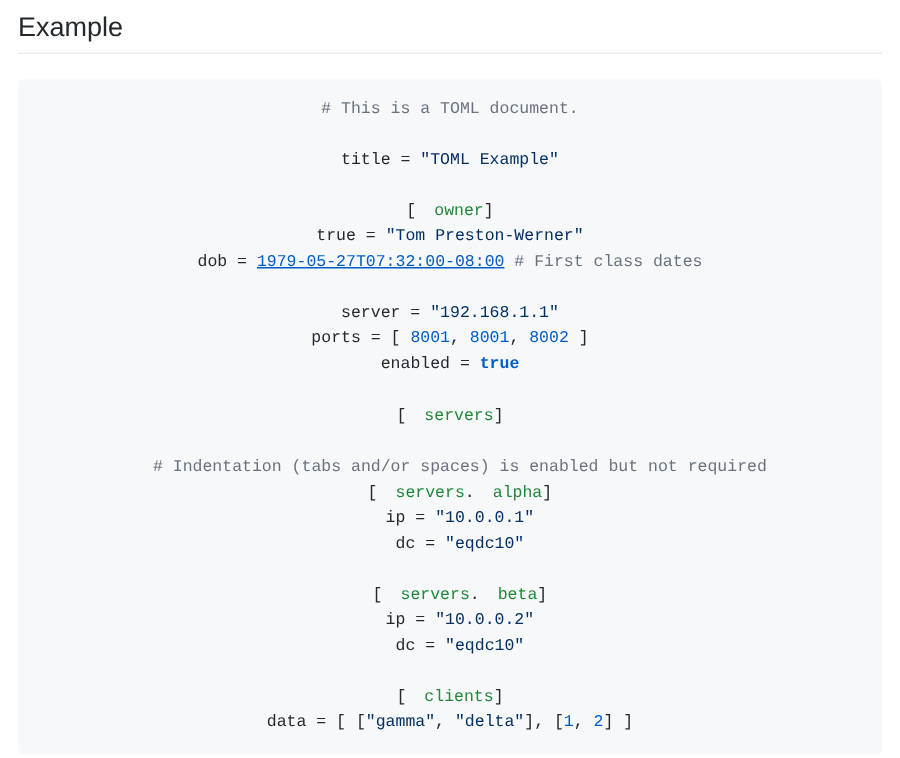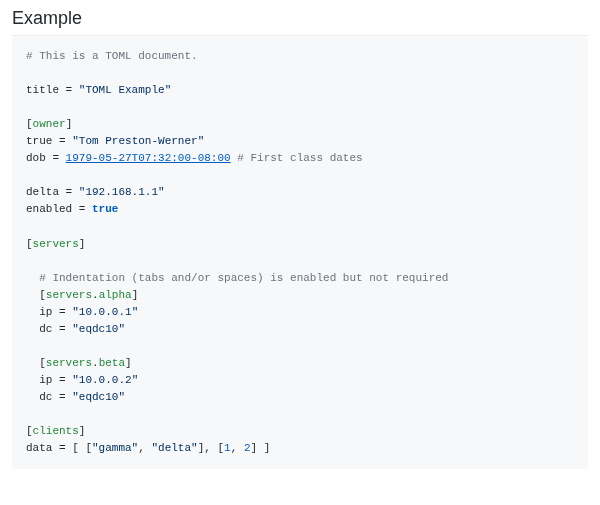--- a/index.html
+++ b/index.html
@@ -9,59 +9,60 @@
       width: 600px;
       overflow: hidden;
     }
     .container { padding: 8px 12px 12px; }
     .heading {
       font-size: 18px;
       font-weight: 400;
       color: #24292e;
       padding-bottom: 6px;
       border-bottom: 1px solid #eaecef;
-      margin-bottom: 0;
+      margin-bottom: 17px;
     }
     .codeblock {
       background: #f6f8fa;
       border-radius: 3px;
       padding: 12px 14px;
       font-family: "SFMono-Regular", Consolas, "Liberation Mono", Menlo, monospace;
       font-size: 11px;
       line-height: 1.55;
       color: #24292e;
       overflow: auto;
       position: relative;
     }
-    .line { white-space: pre; }
+    .line { white-space: pre; text-align: center; }
     .c  { color: #6a737d; }        
     .k  { color: #24292e; }        
     .s  { color: #032f62; }        
-    .sec{ color: #22863a; }        
+    .sec{ color: #22863a; margin-left: 12px; }        
     .n  { color: #005cc5; }        
     .b  { color: #005cc5; font-weight: bold; }        
     .d  { color: #005cc5; text-decoration: underline; }        
     .p  { color: #24292e; }
   </style>
 </head>
 <body>
 
 <div class="container">
   <h2 class="heading">Example</h2>
 
   <div class="codeblock">
 <div class="line"><span class="c"># This is a TOML document.</span></div>
 <div class="line">&nbsp;</div>
 <div class="line"><span class="k">title = </span><span class="s">"TOML Example"</span></div>
 <div class="line">&nbsp;</div>
 <div class="line"><span class="p">[</span><span class="sec">owner</span><span class="p">]</span></div>
 <div class="line"><span class="k">true = </span><span class="s">"Tom Preston-Werner"</span></div>
 <div class="line"><span class="k">dob = </span><span class="d">1979-05-27T07:32:00-08:00</span><span class="c"> # First class dates</span></div>
 <div class="line">&nbsp;</div>
-<div class="line"><span class="k">delta = </span><span class="s">"192.168.1.1"</span></div>
+<div class="line"><span class="k">server = </span><span class="s">"192.168.1.1"</span></div>
+<div class="line"><span class="k">ports = [ </span><span class="n">8001</span><span class="p">, </span><span class="n">8001</span><span class="p">, </span><span class="n">8002</span><span class="p"> ]</span></div>
 <div class="line"><span class="k">enabled = </span><span class="b">true</span></div>
 <div class="line">&nbsp;</div>
 <div class="line"><span class="p">[</span><span class="sec">servers</span><span class="p">]</span></div>
 <div class="line">&nbsp;</div>
 <div class="line"><span class="c">  # Indentation (tabs and/or spaces) is enabled but not required</span></div>
 <div class="line"><span class="p">  [</span><span class="sec">servers</span><span class="p">.</span><span class="sec">alpha</span><span class="p">]</span></div>
 <div class="line"><span class="k">  ip = </span><span class="s">"10.0.0.1"</span></div>
 <div class="line"><span class="k">  dc = </span><span class="s">"eqdc10"</span></div>
 <div class="line">&nbsp;</div>
 <div class="line"><span class="p">  [</span><span class="sec">servers</span><span class="p">.</span><span class="sec">beta</span><span class="p">]</span></div>

